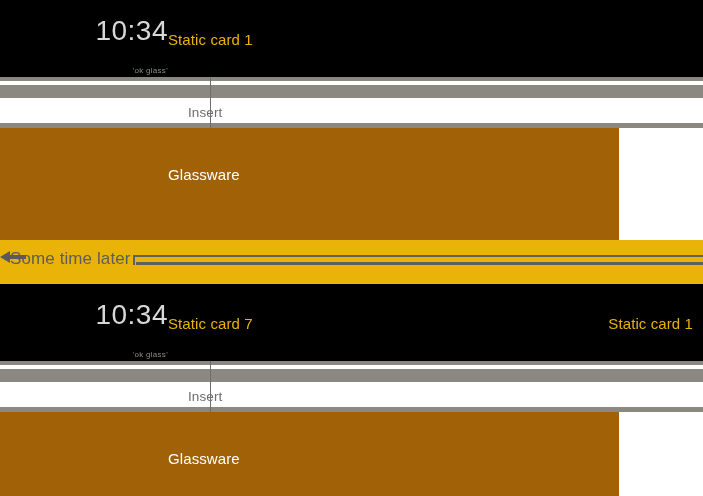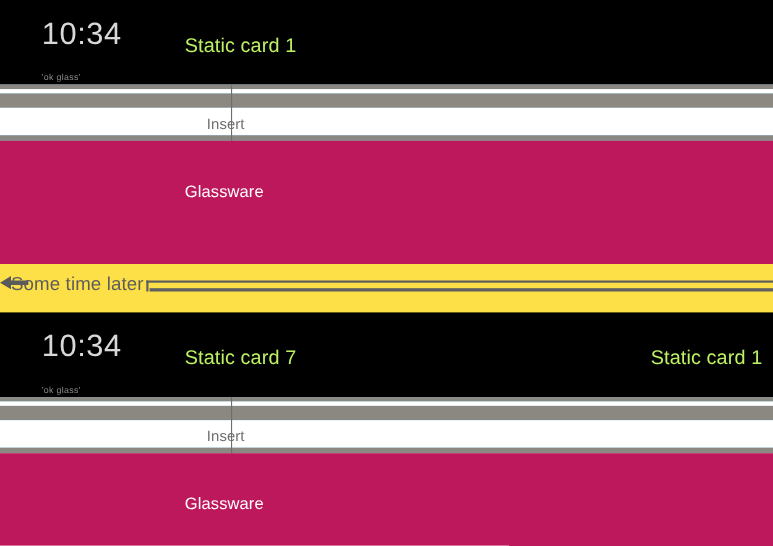--- a/index.html
+++ b/index.html
@@ -29,52 +29,52 @@
     left: 0;
     width: 703px;
     background: #000000;
     overflow: hidden;
   }
   .clock-block {
     position: absolute;
     left: 38px;
     top: 16px;
     width: 130px;
-    text-align: left;
+    text-align: right;
   }
   .clock-time {
     color: #d8d8d8;
     font-family: "Liberation Sans", sans-serif;
     font-weight: 300;
     font-size: 28px;
     letter-spacing: 0.5px;
     line-height: 30px;
   }
   .clock-hint {
     color: #8c8c8c;
     font-size: 8px;
     letter-spacing: 0.3px;
     margin-top: 20px;
   }
   .card-label {
     position: absolute;
-    color: #bef264;
-    font-size: 18px;
+    color: #eab308;
+    font-size: 15px;
     letter-spacing: 0.1px;
     white-space: nowrap;
   }
   .card-label.mid { left: 168px; top: 31px; }
   .card-label.right { right: 10px; top: 31px; }
 
   
   .band {
     position: absolute;
     left: 0;
     width: 703px;
-    background: #7dd3fc;
+    background: #fef9c3;
   }
   .strip {
     position: absolute;
     left: 0;
     width: 703px;
   }
   .strip.gray-thin { background: #8a8880; }
   .strip.gray-thick { background: #8a8880; }
   .strip.white { background: #ffffff; }
 
@@ -89,40 +89,40 @@
     color: #6d6d6d;
     font-size: 13.5px;
     letter-spacing: 0.1px;
     white-space: nowrap;
   }
 
   
   .glassware {
     position: absolute;
     left: 0;
-    width: 703px;
-    background: #be185d;
+    width: 619px;
+    background: #a16207;
     overflow: hidden;
   }
   .glassware-label {
     position: absolute;
     left: 168px;
     color: #ffffff;
     font-size: 15px;
     letter-spacing: 0.1px;
     white-space: nowrap;
   }
 
   
   .timelapse {
     position: absolute;
     left: 0;
     width: 703px;
     height: 46px;
-    background: #fde047;
+    background: #eab308;
   }
   .timelapse-text {
     position: absolute;
     left: 10px;
     top: 9px;
     color: #5d5d5d;
     font-size: 17px;
     letter-spacing: 0.1px;
     white-space: nowrap;
   }

